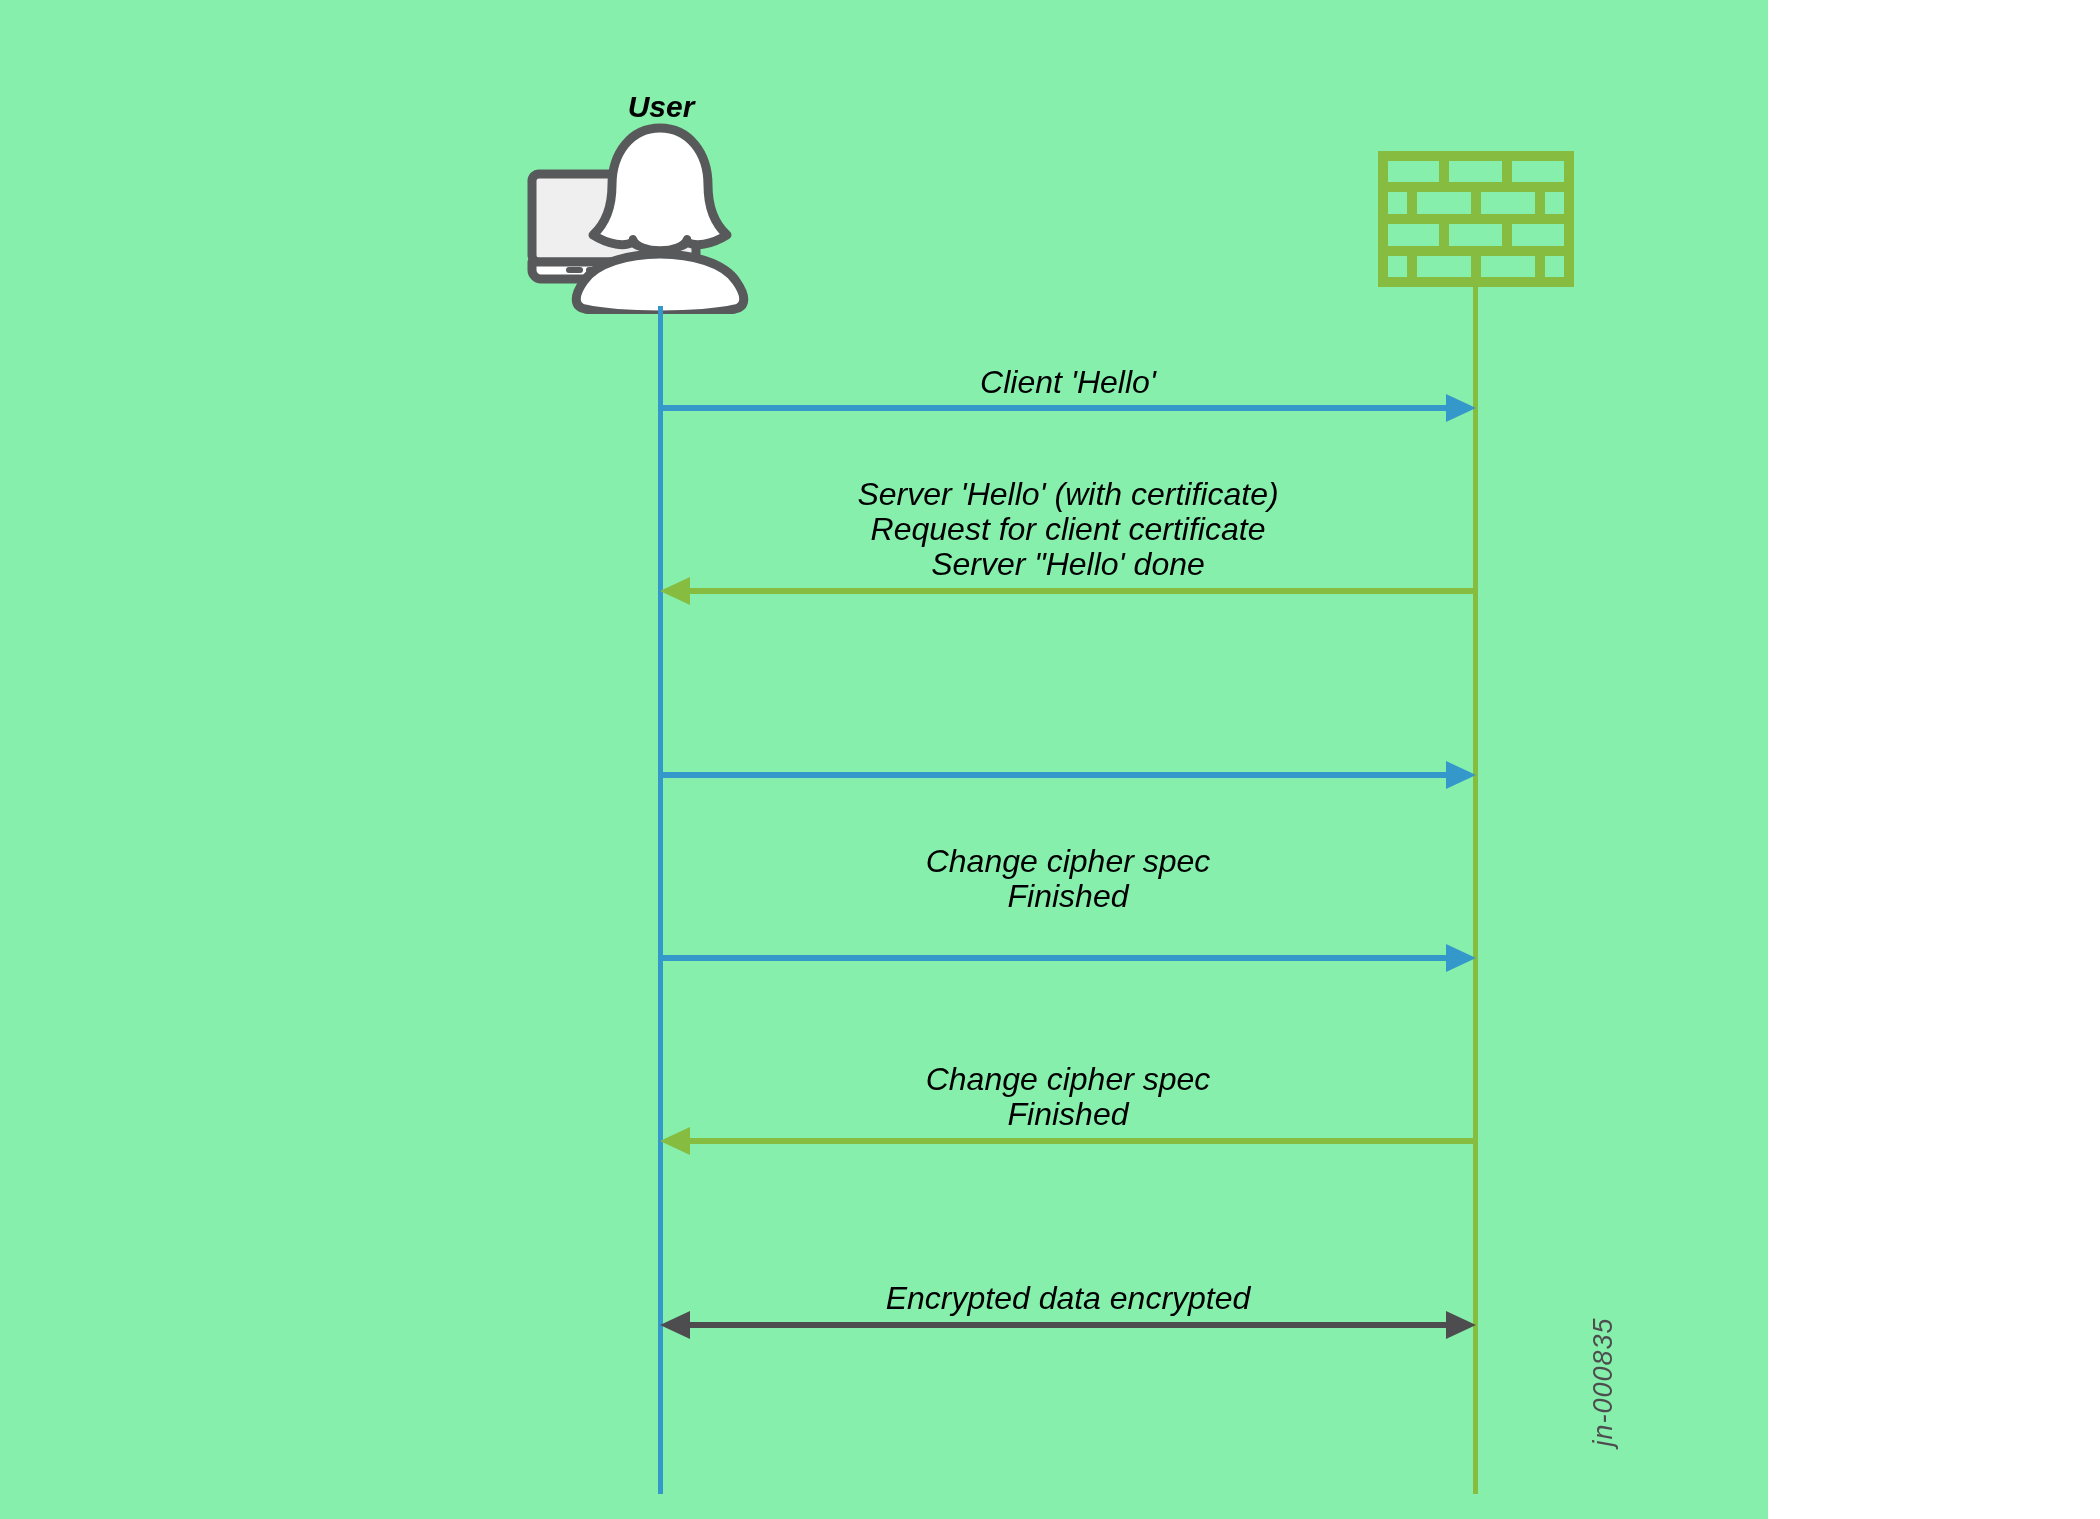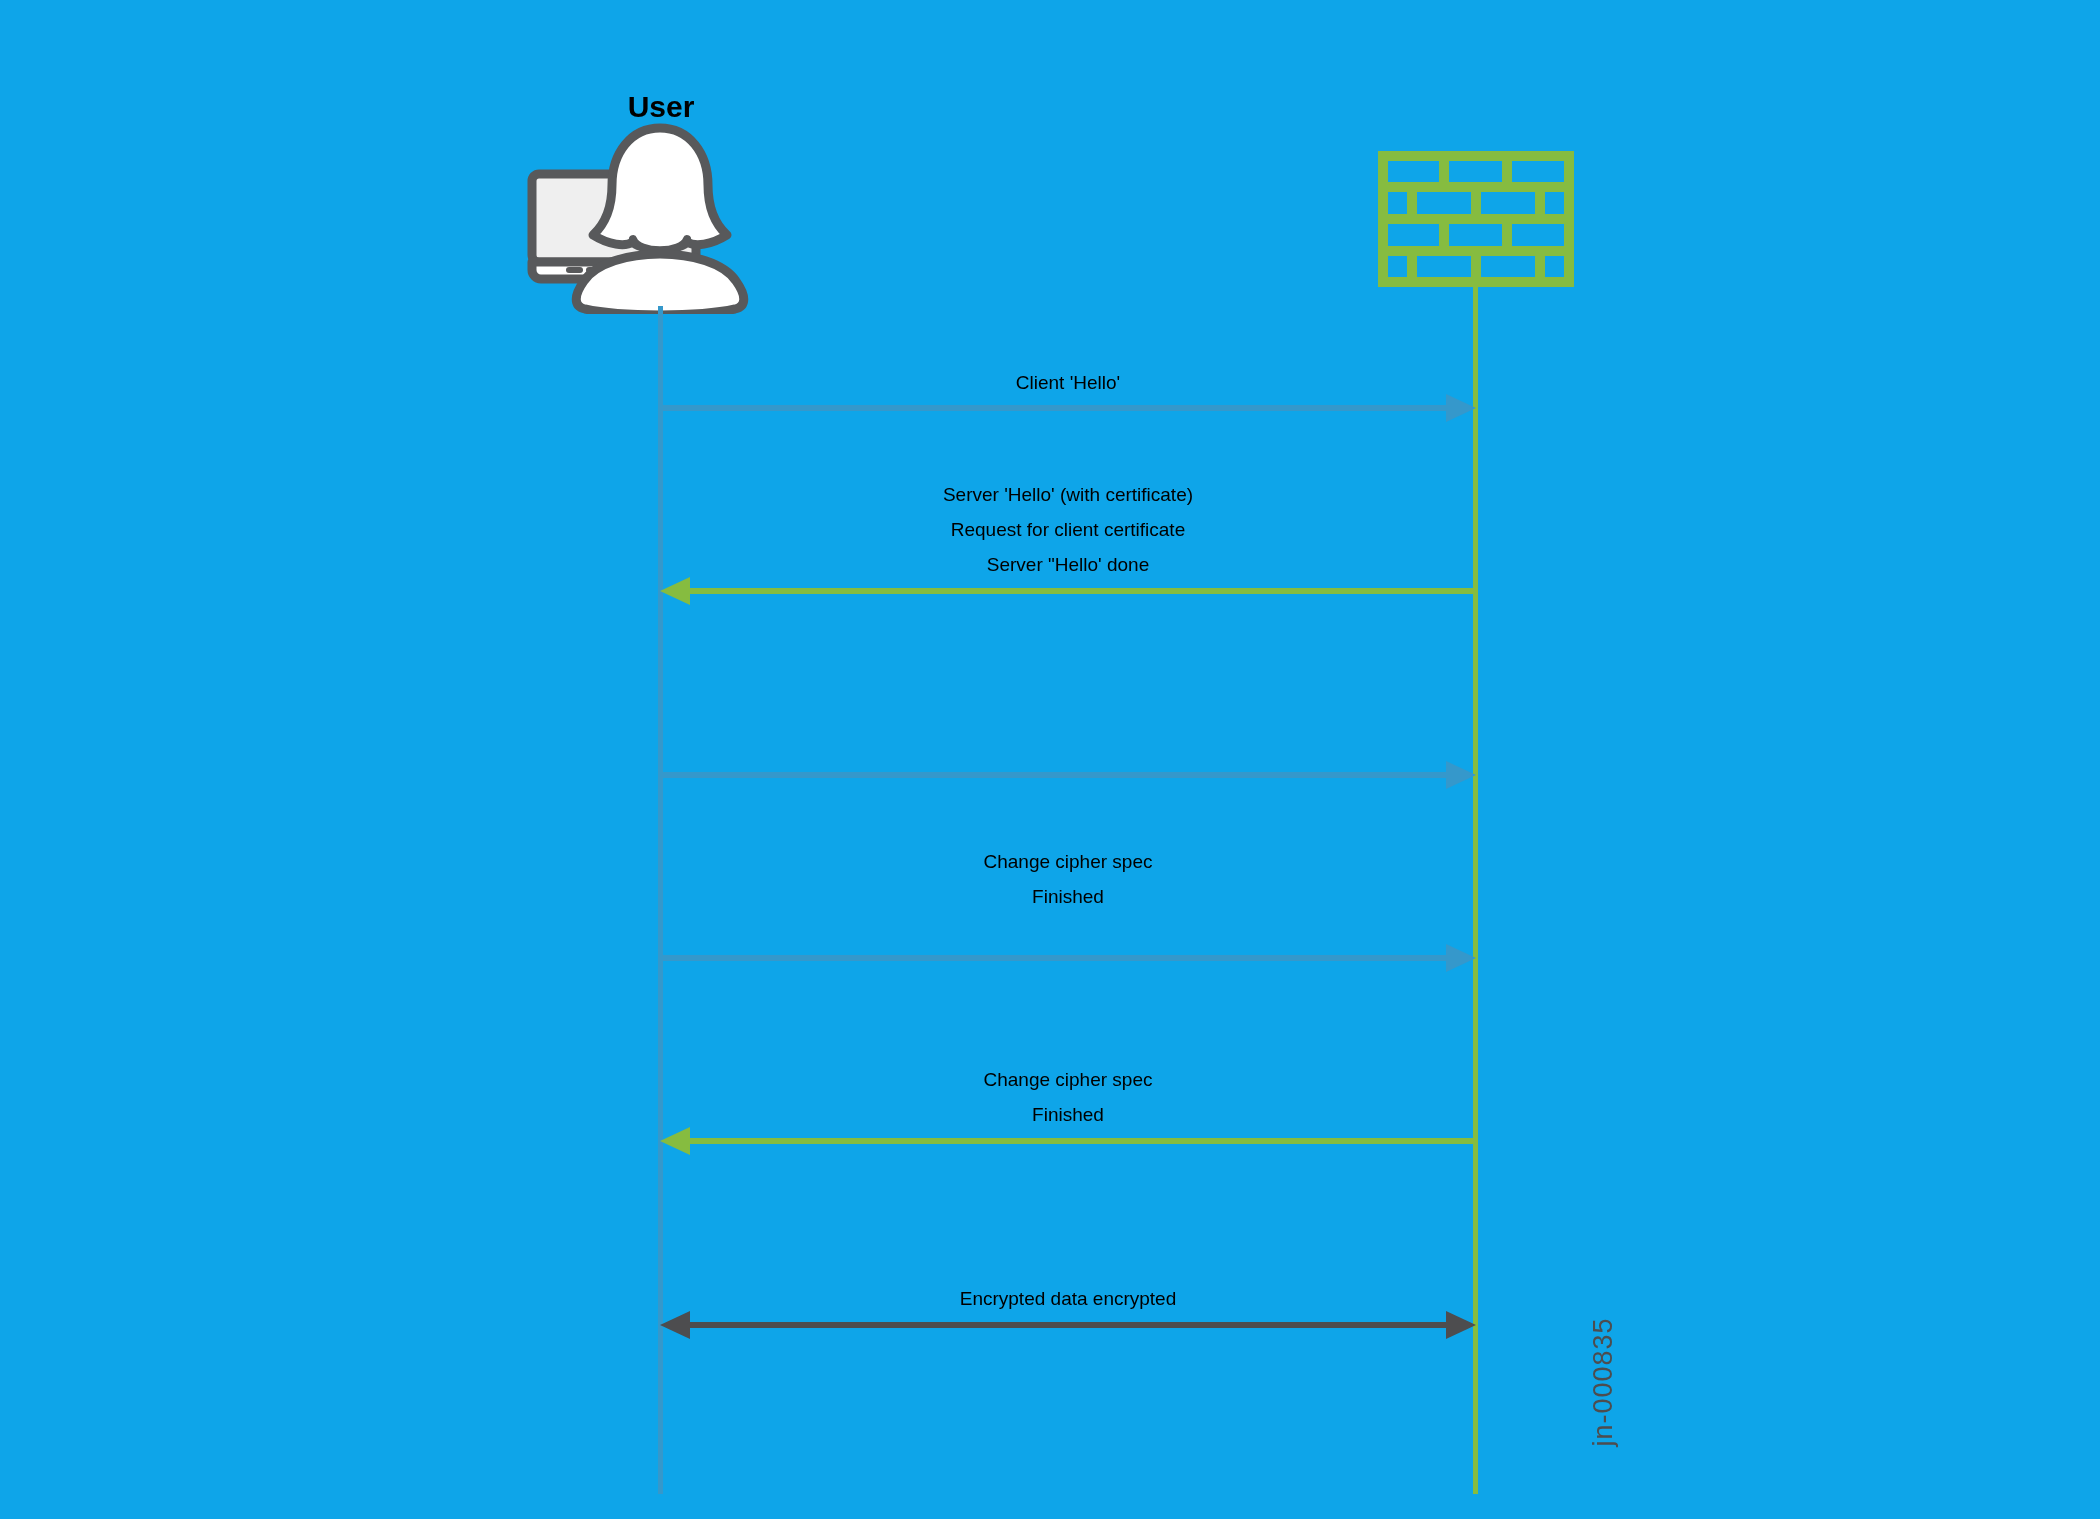--- a/index.html
+++ b/index.html
@@ -1,24 +1,25 @@
 <!DOCTYPE html>
 <html><head>
 <meta charset="utf-8">
 <title>TLS Handshake Sequence Diagram</title>
 <style>
   html, body { margin: 0; padding: 0; background: #ffffff; }
   .canvas {
     position: relative;
-    width: 2100px;
+    width: 1768px;
     height: 1519px;
-    background: #0ea5e9;
+    background: #86efac;
     font-family: "Liberation Sans", sans-serif;
     color: #000000;
     overflow: hidden;
+    font-style: italic;
   }
 
   
   .actor-label {
     position: absolute;
     text-align: center;
     font-weight: 700;
     font-size: 30px;
     line-height: 37px;
     color: #000000;
@@ -34,21 +35,21 @@
   .lifeline { position: absolute; width: 5px; }
   .lifeline.user { left: 658px; top: 306px; height: 1188px; background: #3598CB; }
   .lifeline.srx  { left: 1473px; top: 283px; height: 1211px; background: #86BC40; }
 
   
   .msg-label {
     position: absolute;
     left: 568px;
     width: 1000px;
     text-align: center;
-    font-size: 19px;
+    font-size: 32px;
     line-height: 35px;
     color: #000000;
   }
   .arrow {
     position: absolute;
     left: 661px;
     width: 814px;
     height: 28px;
   }
   .arrow .shaft {

